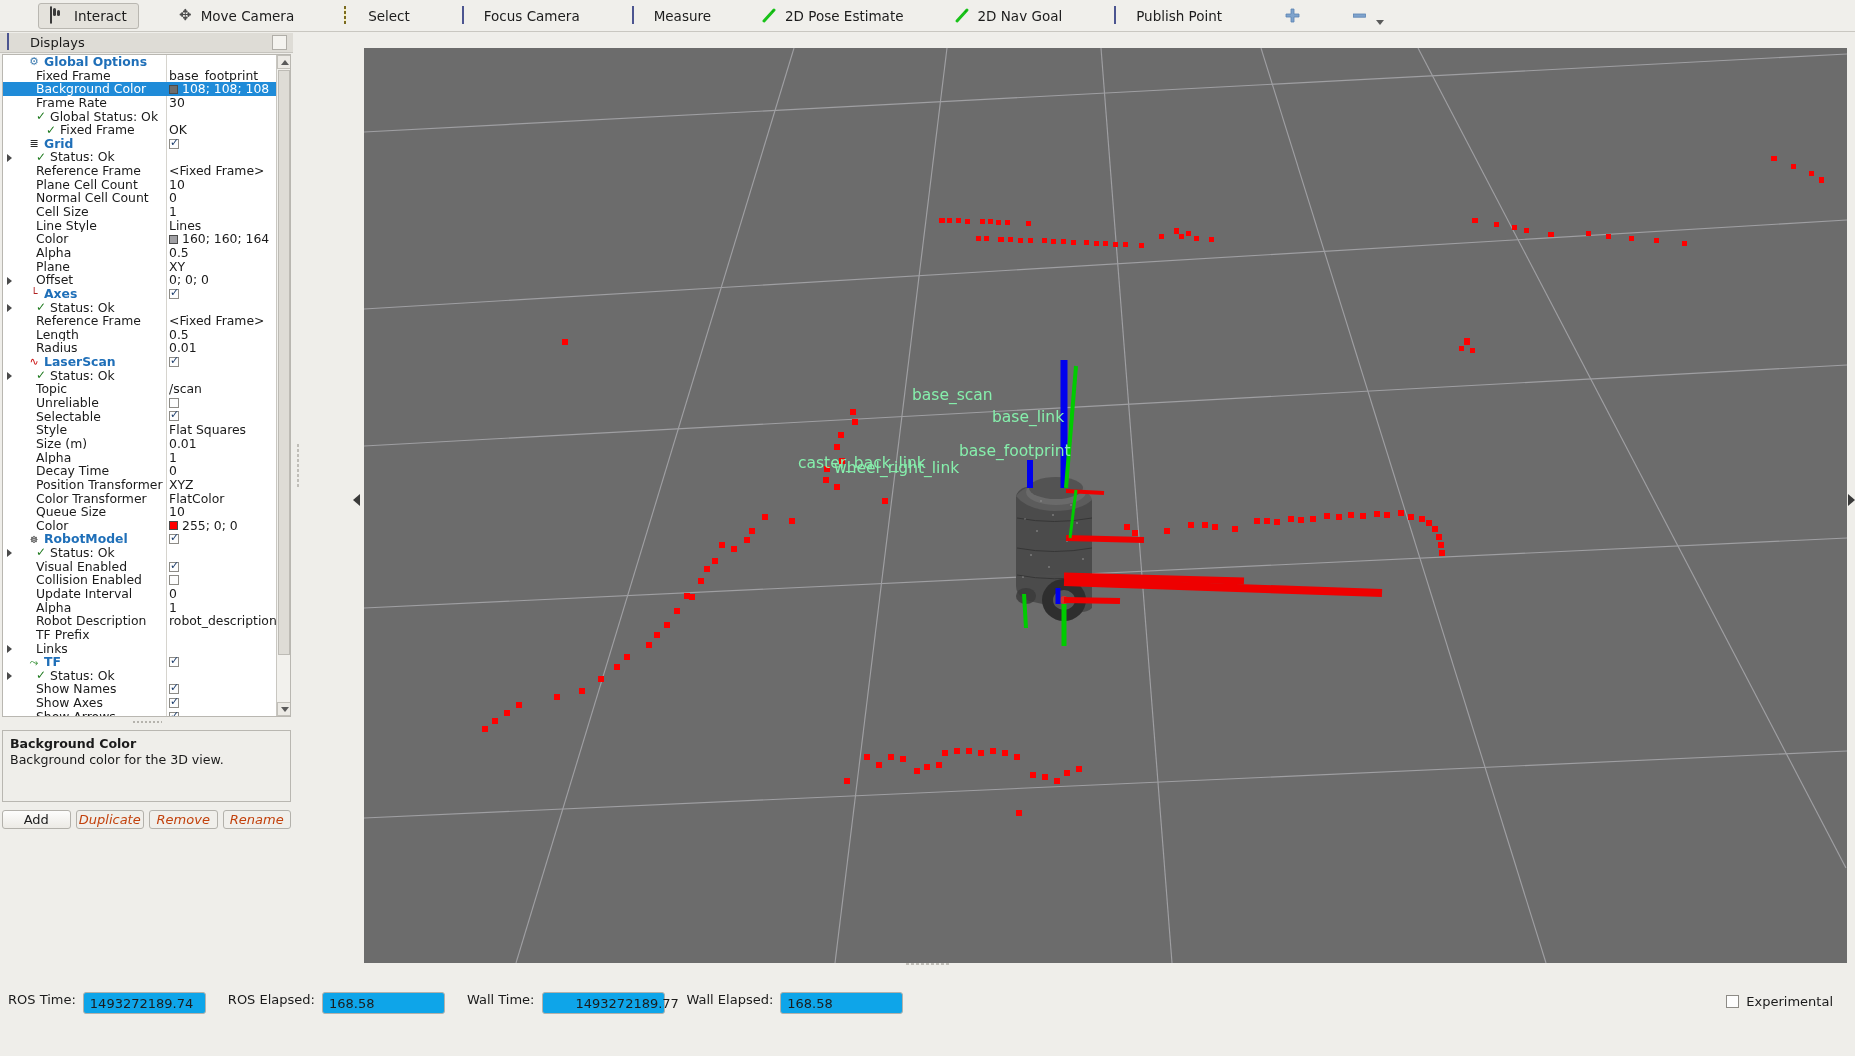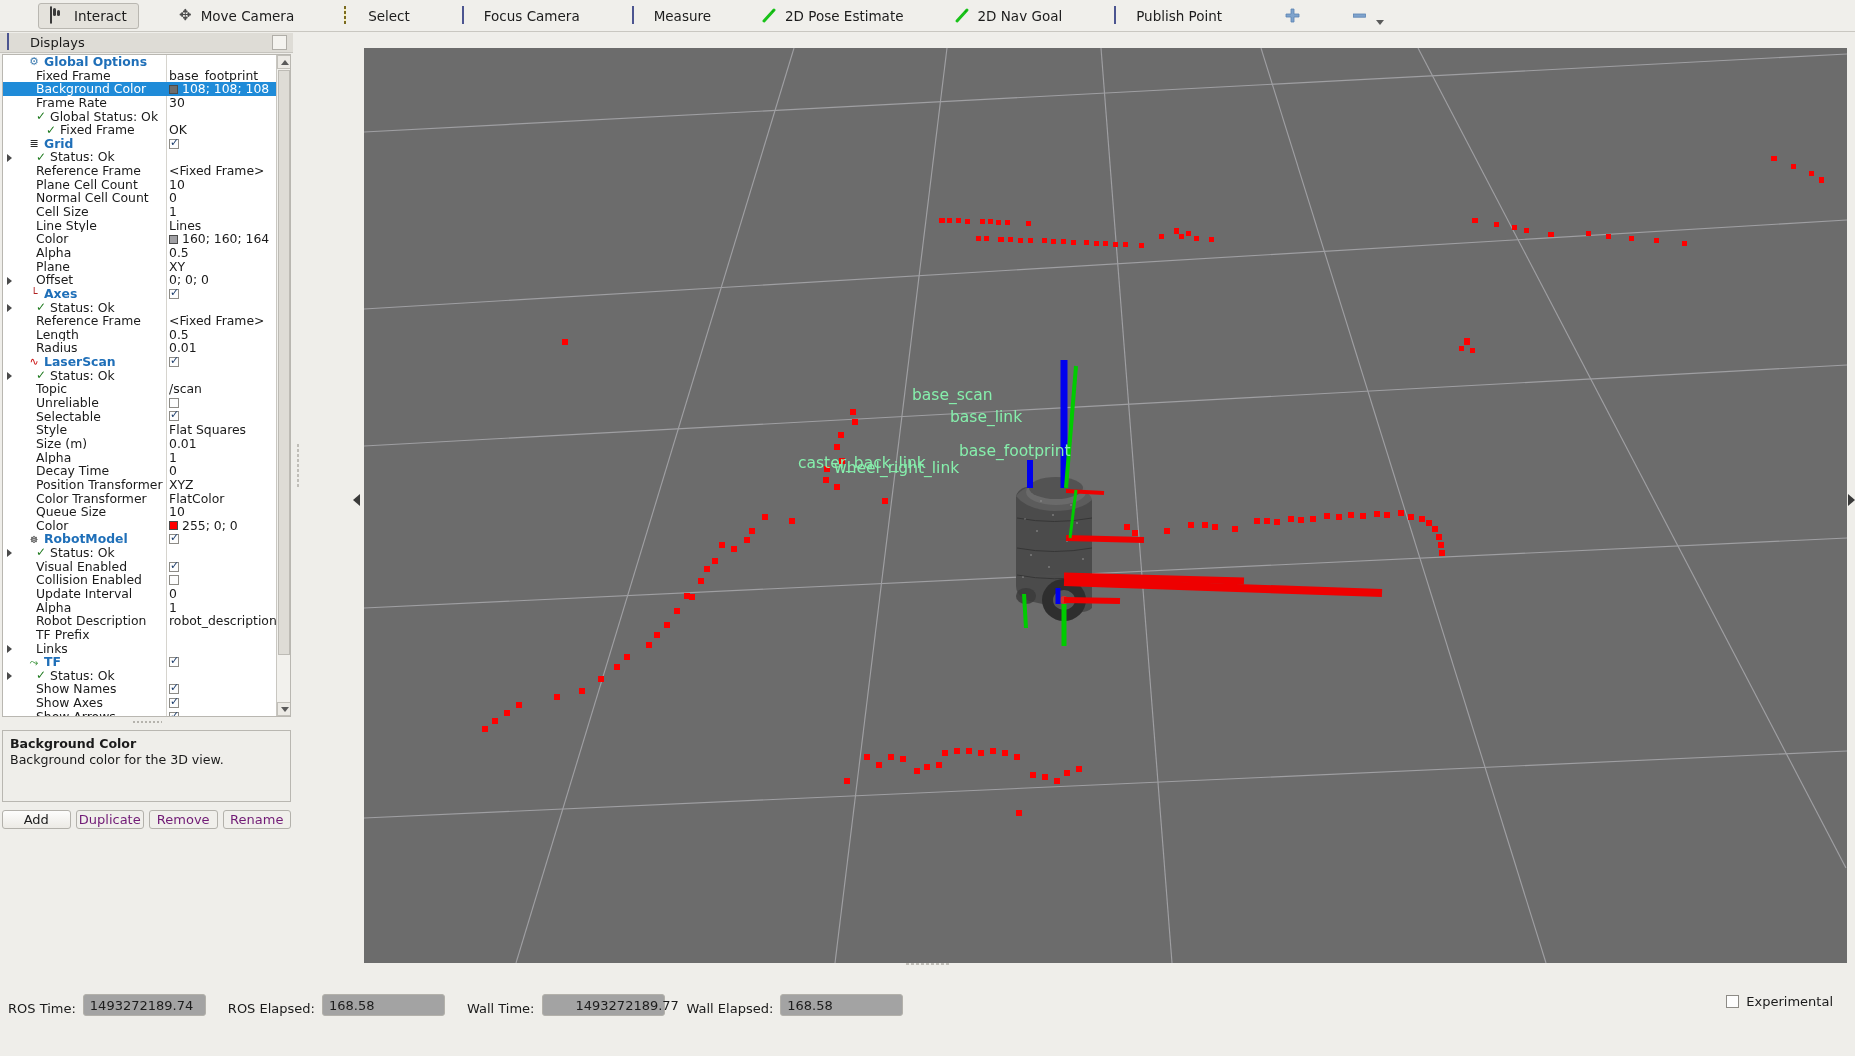--- a/index.html
+++ b/index.html
@@ -177,21 +177,21 @@
   #dock-buttons {
     position: absolute; left: 2px; top: 777px; width: 289px; height: 24px;
     display: flex; gap: 5px;
   }
   .dbtn {
     flex: 1; height: 19px; border: 1px solid #b3b1ab; border-radius: 3px;
     background: linear-gradient(#fdfdfc,#eceae5);
     font-size: 13px; display: flex; align-items: center; justify-content: center;
     color: #1c1c1c;
   }
-  .dbtn.disabled { color: #701a75; background: #f0efeb; }
+  .dbtn.disabled { color: #c2410c; background: #f0efeb; font-style: italic; }
 
   
   #view3d {
     position: absolute; left: 364px; top: 48px; width: 1483px; height: 915px;
     background: #6c6c6c; overflow: hidden;
   }
   #view3d svg { display: block; }
   .tflabel {
     position: absolute; color: #86efac; font-size: 15.5px;
     font-family: "DejaVu Sans","Liberation Sans",sans-serif;
@@ -229,25 +229,25 @@
     position: absolute; left: 0; top: 966px; width: 1855px; height: 58px;
     background: #efeeea;
   }
   #time-header {
     height: 20px; display: flex; align-items: center; gap: 7px;
     padding-left: 6px; background: #dedcd6; border-bottom: 1px solid #c6c4be;
     font-size: 13px;
   }
   #time-fields {
     position: absolute; left: 8px; top: 26px; height: 24px;
-    display: flex; align-items: flex-end; font-size: 13px;
+    display: flex; align-items: flex-start; font-size: 13px;
   }
   .tfield-label { margin-right: 7px; }
   .tfield-input {
-    height: 22px; background: #a3a3a3; border: 1px solid #b3b1ab; border-radius: 3px;
+    height: 22px; background: #0ea5e9; border: 1px solid #b3b1ab; border-radius: 3px;
     padding: 0 6px; display: flex; align-items: center; font-size: 13px; color: #1c1c1c;
     margin-right: 22px;
   }
   #experimental-wrap {
     position: absolute; right: 22px; top: 28px;
     display: flex; align-items: center; gap: 7px; font-size: 13px;
   }
   .xcheck { width: 13px; height: 13px; border: 1px solid #8d8b86; background: #fdfdfd; }
 
   
@@ -1091,21 +1091,21 @@
         <line x1="660" y1="546" x2="662" y2="580" stroke="#00cc00" stroke-width="4"></line>
 
         <line x1="700" y1="556" x2="700" y2="598" stroke="#00cc00" stroke-width="5"></line>
         <line x1="700" y1="552" x2="756" y2="553" stroke="#ee0000" stroke-width="6"></line>
 
         <line x1="694" y1="540" x2="694" y2="556" stroke="#0000ee" stroke-width="5"></line>
       </g>
     </svg>
 
     <div class="tflabel" style="left:548px; top:338px;">base_scan</div>
-    <div class="tflabel" style="left:586px; top:360px;">base_link</div>
+    <div class="tflabel" style="left:628px; top:360px;">base_link</div>
     <div class="tflabel" style="left:434px; top:390px;margin-top:16px;">caster_back_link</div>
     <div class="tflabel" style="left:595px; top:394px;">base_footprint</div>
     <div class="tflabel" style="left:470px; top:411px;">wheel_right_link</div>
   </div>
 
   <div id="time-dock">
     <div id="time-fields">
       <span class="tfield-label">ROS Time:</span>
       <span class="tfield-input" style="width:123px;">1493272189.74</span>
       <span class="tfield-label">ROS Elapsed:</span>

